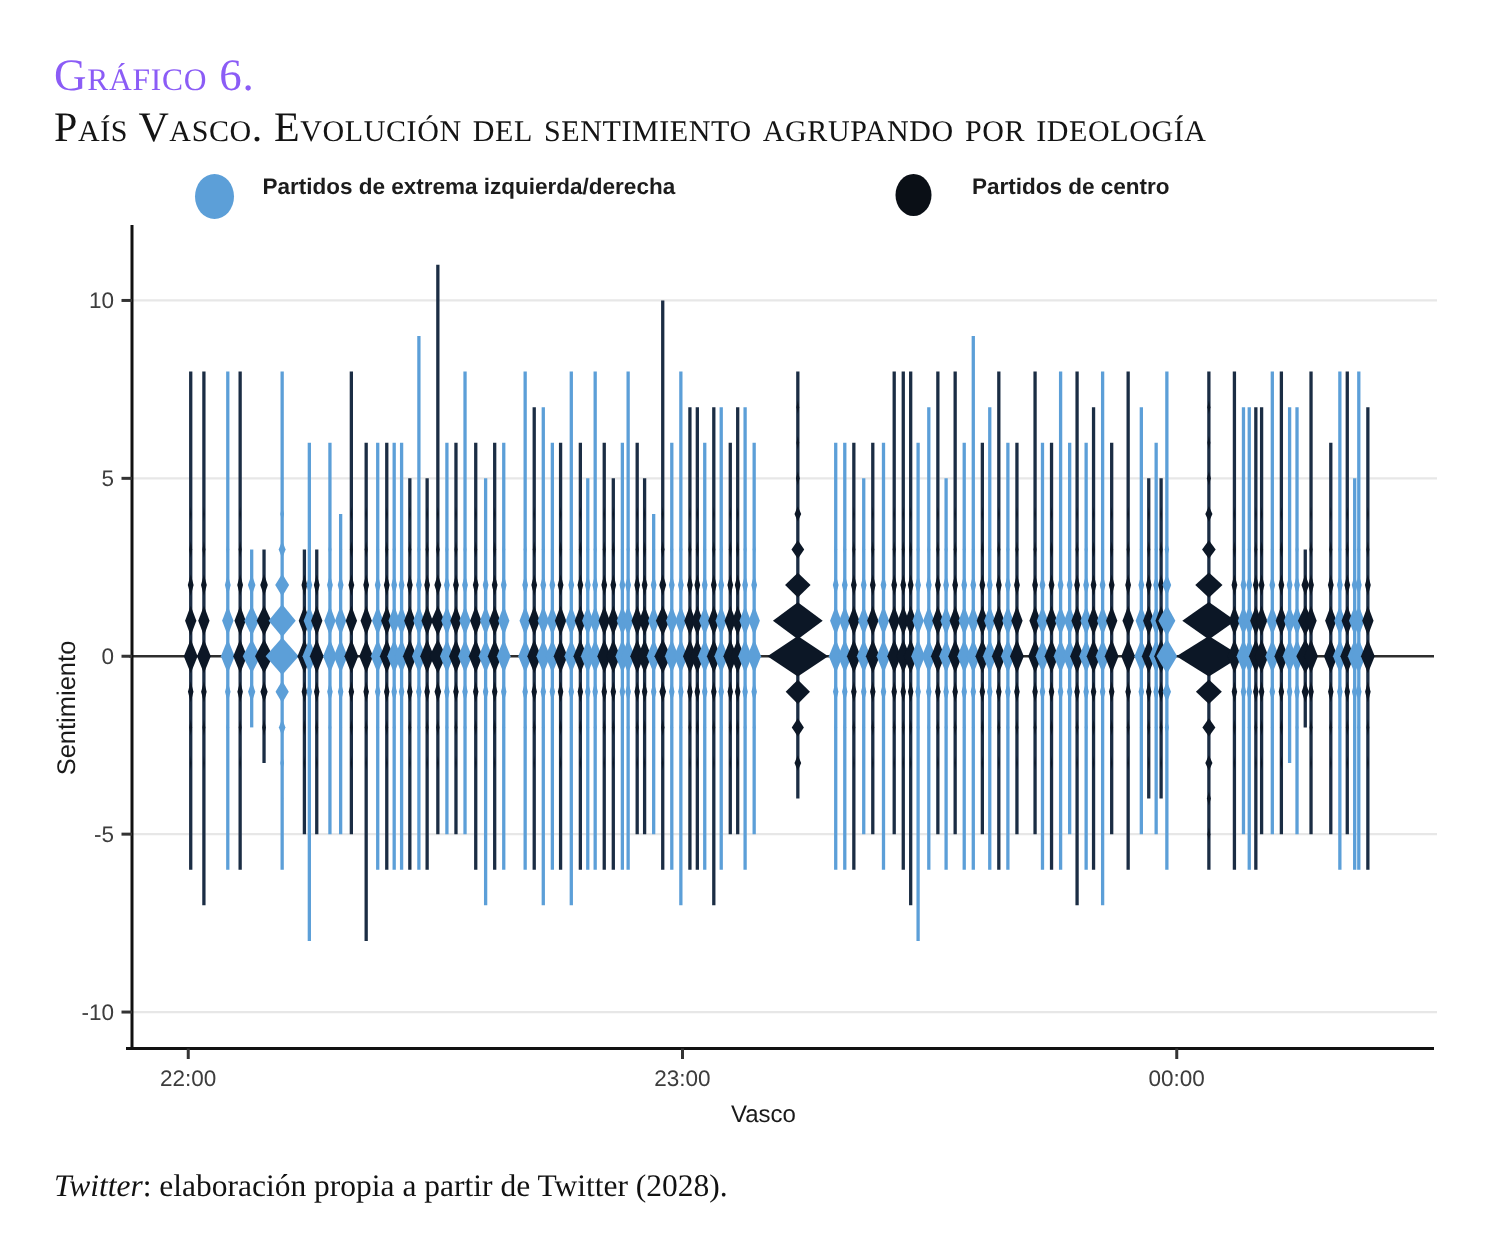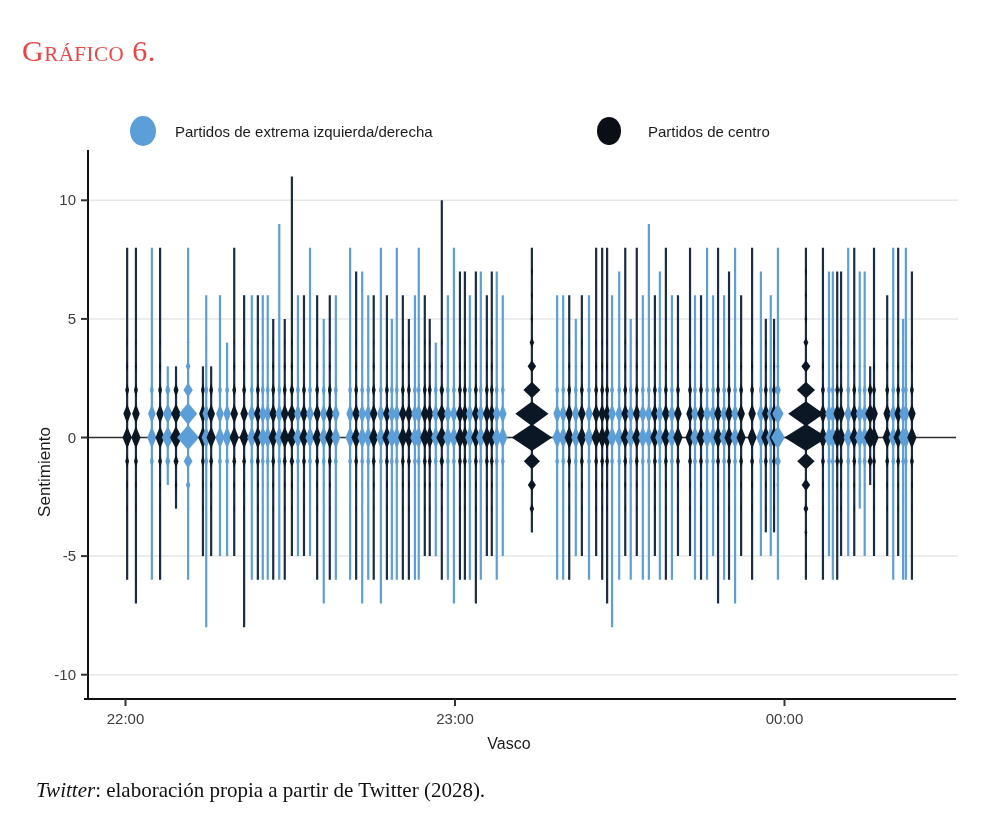--- a/index.html
+++ b/index.html
@@ -1,39 +1,40 @@
 <!DOCTYPE html>
 <html><head>
 <meta charset="utf-8">
 <style>
   html,body{margin:0;padding:0;background:#fff;}
   .page{position:relative;width:993px;height:837px;background:#fff;overflow:hidden;
         font-family:"Liberation Sans",sans-serif;}
-  .fig-label{position:absolute;left:22px;top:36px;font-family:"Liberation Serif",serif;
-        font-variant:small-caps;font-size:30px;color:#ef4444;letter-spacing:.5px;line-height:1;}
+  .fig-label{position:absolute;left:36px;top:36px;font-family:"Liberation Serif",serif;
+        font-variant:small-caps;font-size:30px;color:#8b5cf6;letter-spacing:.5px;line-height:1;}
   .fig-title{position:absolute;left:36px;top:72px;font-family:"Liberation Serif",serif;
         font-variant:small-caps;font-size:28px;color:#141414;letter-spacing:.4px;line-height:1;white-space:nowrap;}
-  .legend-item{position:absolute;display:flex;align-items:center;height:30px;top:116px;}
+  .legend-item{position:absolute;display:flex;height:30px;top:116px;font-weight:bold;}
   .legend-dot{display:inline-block;border-radius:50%;}
   .legend-text{font-size:15px;color:#1c1c1c;}
   .ylab{position:absolute;left:45px;top:472px;transform:translate(-50%,-50%) rotate(-90deg);
         font-size:17px;color:#1a1a1a;white-space:nowrap;}
   .xlab{position:absolute;left:509px;top:744px;transform:translate(-50%,-50%);
         font-size:16px;color:#1a1a1a;}
   .footer{position:absolute;left:36px;top:778px;font-family:"Liberation Serif",serif;
         font-size:21px;color:#111;}
   .footer .it{font-style:italic;}
   svg{position:absolute;left:0;top:0;}
 </style>
 </head>
 <body>
 
 <div class="page">
 
   <div class="fig-label">Gráfico 6.</div>
+  <div class="fig-title">País Vasco. Evolución del sentimiento agrupando por ideología</div>
 
   <div class="legend-item" style="left:130px;">
     <span class="legend-dot" id="dot-ext" style="width: 26px; height: 30px; background: rgb(92, 159, 216);"></span>
     <span class="legend-text" style="margin-left:19px;">Partidos de extrema izquierda/derecha</span>
   </div>
   <div class="legend-item" style="left:597px;">
     <span class="legend-dot" id="dot-cen" style="width: 24px; height: 28px; background: rgb(10, 15, 22);"></span>
     <span class="legend-text" style="margin-left:27px;">Partidos de centro</span>
   </div>
 

